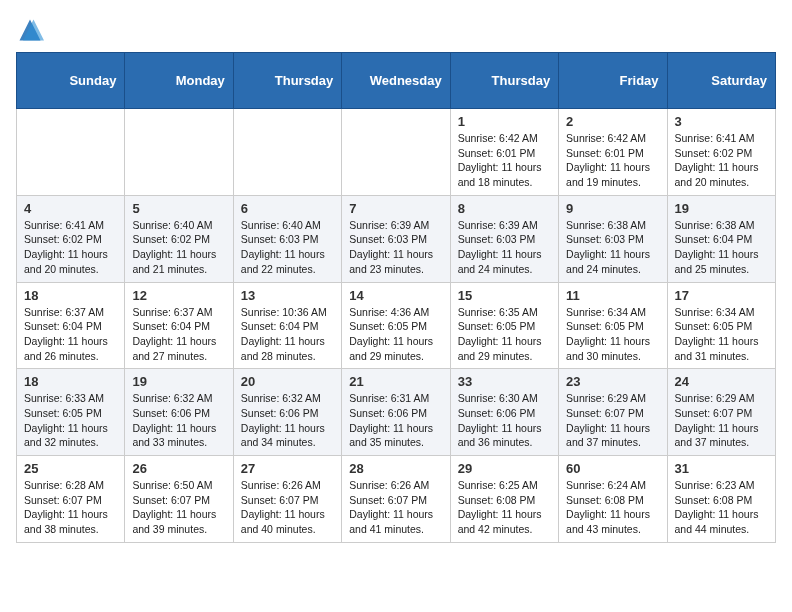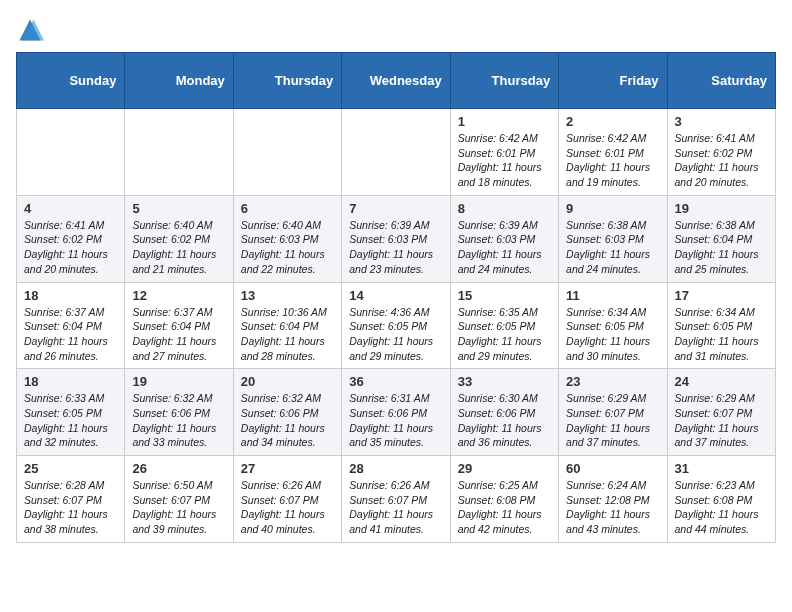--- a/index.html
+++ b/index.html
@@ -85,21 +85,20 @@
     .day-num {
       font-weight: bold;
       font-size: 13px;
       margin-bottom: 2px;
       display: block;
     }
     .day-info {
       font-size: 10.5px;
       line-height: 1.4;
       color: #222;
-      font-style: italic;
     }
     .empty-cell {
       background: #fff;
     }
   </style>
 </head>
 <body>
 
 <div class="header">
   <div class="logo">
@@ -256,21 +255,21 @@
 Sunset: 6:06 PM
 Daylight: 11 hours and 33 minutes.</div>
         </td>
         <td>
           <span class="day-num">20</span>
           <div class="day-info">Sunrise: 6:32 AM
 Sunset: 6:06 PM
 Daylight: 11 hours and 34 minutes.</div>
         </td>
         <td>
-          <span class="day-num">36</span>
+          <span class="day-num">21</span>
           <div class="day-info">Sunrise: 6:31 AM
 Sunset: 6:06 PM
 Daylight: 11 hours and 35 minutes.</div>
         </td>
         <td>
           <span class="day-num">33</span>
           <div class="day-info">Sunrise: 6:30 AM
 Sunset: 6:06 PM
 Daylight: 11 hours and 36 minutes.</div>
         </td>
@@ -314,21 +313,21 @@
         </td>
         <td>
           <span class="day-num">29</span>
           <div class="day-info">Sunrise: 6:25 AM
 Sunset: 6:08 PM
 Daylight: 11 hours and 42 minutes.</div>
         </td>
         <td>
           <span class="day-num">60</span>
           <div class="day-info">Sunrise: 6:24 AM
-Sunset: 12:08 PM
+Sunset: 6:08 PM
 Daylight: 11 hours and 43 minutes.</div>
         </td>
         <td>
           <span class="day-num">31</span>
           <div class="day-info">Sunrise: 6:23 AM
 Sunset: 6:08 PM
 Daylight: 11 hours and 44 minutes.</div>
         </td>
       </tr>
     </tbody>

